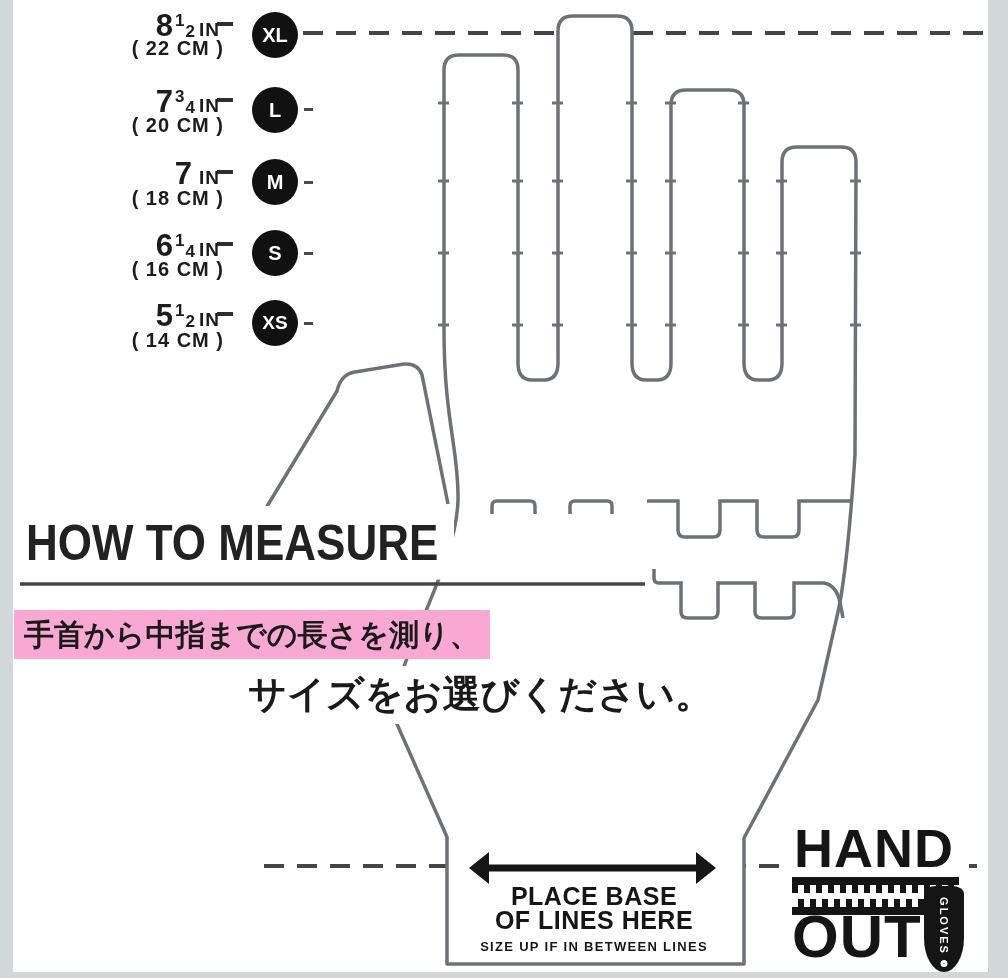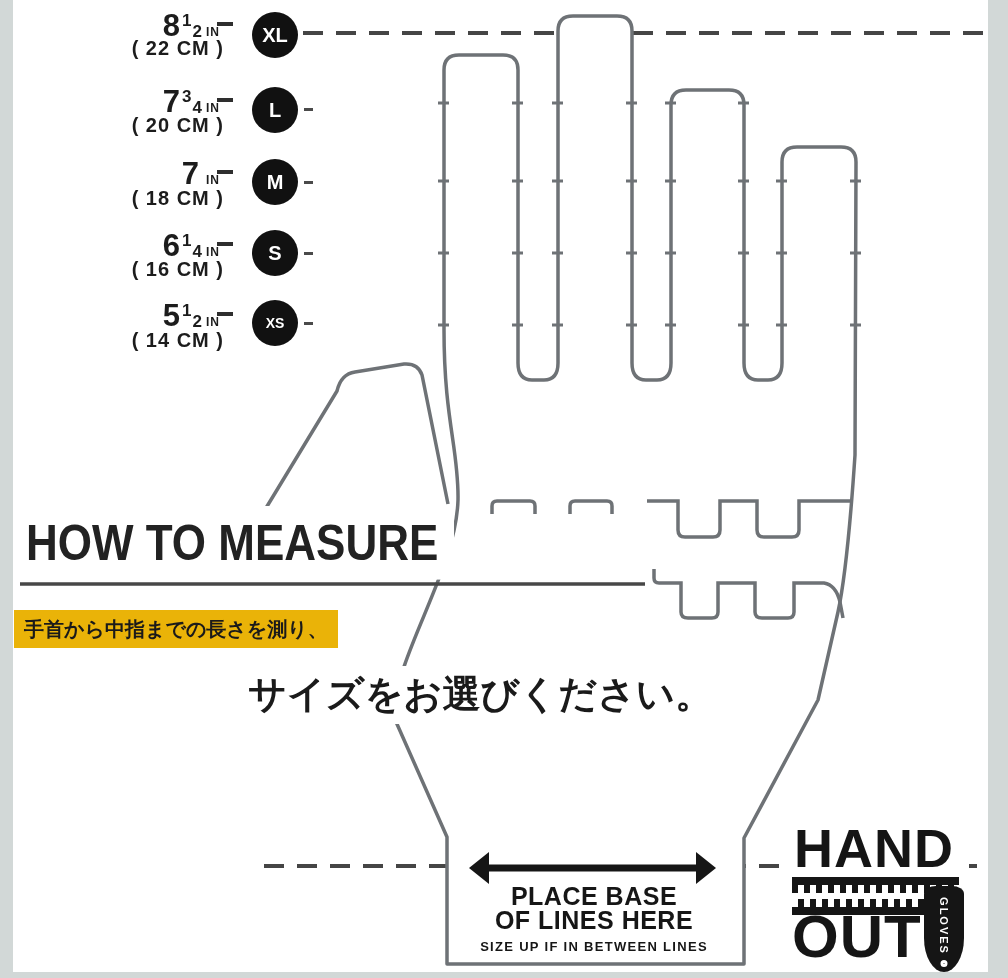--- a/index.html
+++ b/index.html
@@ -14,36 +14,36 @@
   .strip{position:absolute;background:#d2d8d7;z-index:4;}
   .strip-left{left:0;top:0;width:13px;height:978px;}
   .strip-right{left:988px;top:0;width:20px;height:978px;}
   .strip-bottom{left:0;top:972px;width:1008px;height:6px;}
 
   
   .size-line1{position:absolute;left:8px;width:212px;text-align:right;
     font-weight:bold;font-size:31px;line-height:1;white-space:nowrap;color:#1c1c1c;}
   .size-line1 .fr-n{font-size:17px;vertical-align:10px;margin-left:2px;}
   .size-line1 .fr-d{font-size:17px;vertical-align:-1px;margin-left:1px;}
-  .size-line1 .unit{font-size:12px;letter-spacing:1px;margin-left:4px;}
+  .size-line1 .unit{font-size:19px;letter-spacing:1px;margin-left:4px;}
   .size-cm{position:absolute;left:8px;width:216px;text-align:right;
     font-weight:bold;font-size:20px;letter-spacing:1px;line-height:1;white-space:nowrap;color:#1c1c1c;}
   .size-dash{position:absolute;left:217px;width:16px;height:4px;background:#2e2e2e;}
   .badge{position:absolute;left:252px;width:46px;height:46px;border-radius:50%;
     background:#111111;color:#ffffff;display:flex;align-items:center;justify-content:center;
     font-weight:bold;font-size:20px;letter-spacing:0;}
-  .badge.small{font-size:14px;}
+  .badge.small{font-size:19px;}
   .badge-tick{position:absolute;left:304px;width:9px;height:3px;background:#4a4a4a;}
 
   
   .heading{left:18px;top:506px;background:#ffffff;padding:10px 16px 10px 8px;
     font-size:44px;font-weight:bold;letter-spacing:0px;line-height:1;color:#222;
     transform:scaleY(1.15);transform-origin:left top;white-space:nowrap;}
-  .jp1{left:14px;top:610px;background:#eab308;padding:8px 10px;
-    font-size:20px;font-weight:bold;line-height:1.1;white-space:nowrap;color:#1a1a1a;}
+  .jp1{left:14px;top:610px;background:#f9a8d4;padding:8px 10px;
+    font-size:30px;font-weight:bold;line-height:1.1;white-space:nowrap;color:#1a1a1a;}
   .jp2{left:238px;top:666px;background:#ffffff;padding:8px 10px;
     font-size:38px;font-weight:bold;line-height:1.1;white-space:nowrap;color:#1a1a1a;}
 
   
   .pb{position:absolute;left:444px;width:300px;text-align:center;line-height:1;
     font-weight:bold;color:#161616;z-index:2;}
   .pb1{top:884px;font-size:25px;letter-spacing:0.5px;}
   .pb2{top:908px;font-size:25px;letter-spacing:0.5px;}
   .pbnote{top:940px;font-size:13px;letter-spacing:1.3px;}
 

